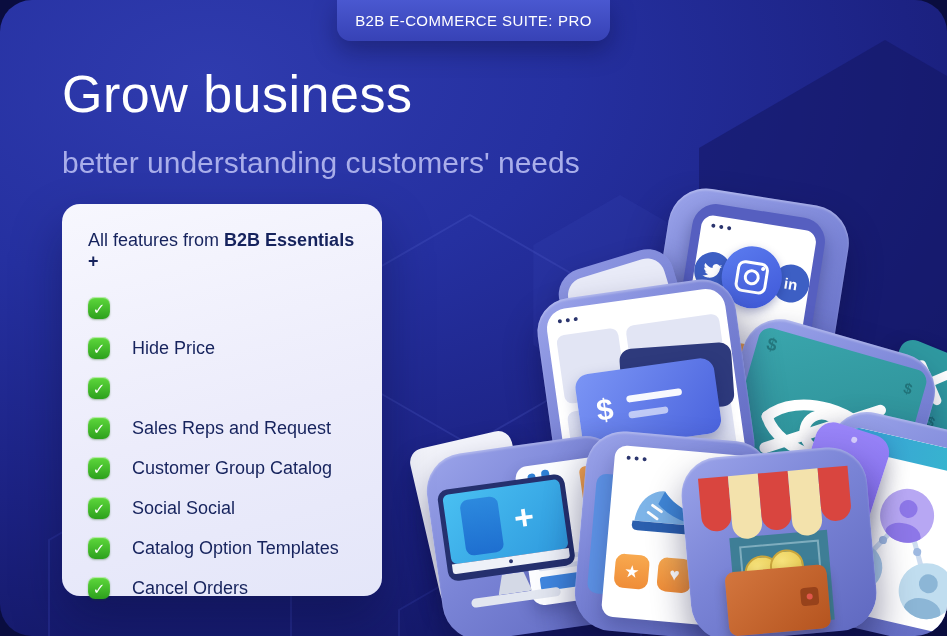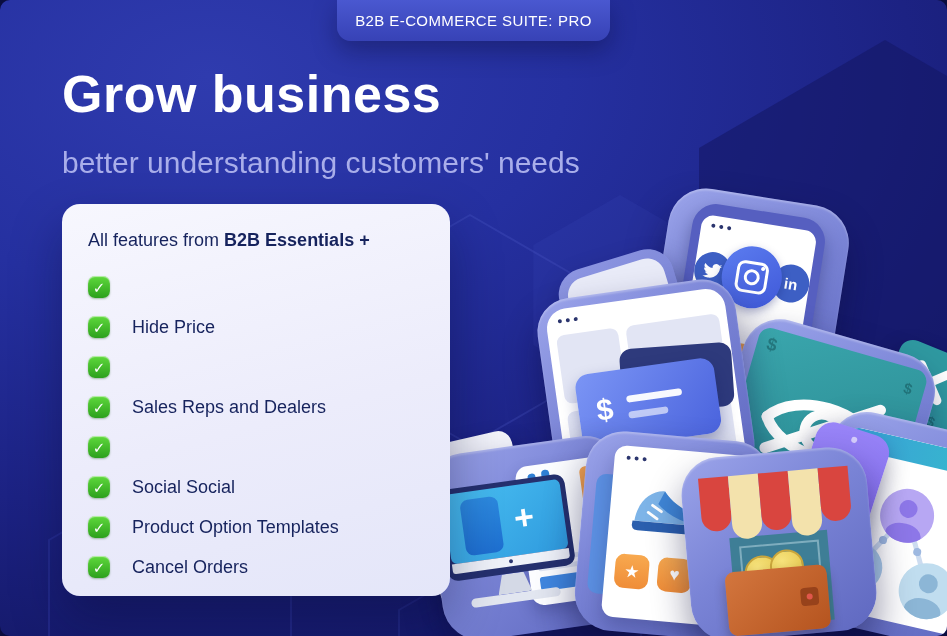--- a/index.html
+++ b/index.html
@@ -1,33 +1,33 @@
 <!DOCTYPE html>
 <html><head>
 <meta charset="utf-8">
 <style>
   html,body{margin:0;padding:0;background:#0a0d3f;font-family:"Liberation Sans","DejaVu Sans",sans-serif;}
   .stage{position:relative;width:947px;height:636px;overflow:hidden;}
-  .banner{position:absolute;inset:0;border-radius:10px;overflow:hidden;
+  .banner{position:absolute;inset:0;border-radius:32px;overflow:hidden;
     background:radial-gradient(135% 125% at 22% 12%, #2f3bae 0%, #2530a0 28%, #1c2283 55%, #141866 78%, #101457 100%);}
   .decor{position:absolute;left:0;top:0;z-index:1;pointer-events:none;}
 
   
   .badge{position:absolute;left:337px;top:0;width:273px;height:41px;z-index:30;
     background:linear-gradient(180deg,#4a58d0,#3742b6);border-radius:0 0 14px 14px;
     display:flex;align-items:center;justify-content:center;color:#fff;font-size:15px;letter-spacing:.4px;
     box-shadow:0 10px 24px rgba(8,10,50,.35);}
   .badge b{margin-left:.35em;font-weight:400;}
 
   
-  .hero-title{position:absolute;left:62px;top:64px;z-index:20;margin:0;color:#ffffff;font-size:52px;font-weight:700;letter-spacing:.5px;}
+  .hero-title{position:absolute;left:62px;top:64px;z-index:20;margin:0;color:#ffffff;font-size:52px;font-weight:400;letter-spacing:.5px;}
   .hero-sub{position:absolute;left:62px;top:146px;z-index:20;color:#a9aeea;font-size:30px;font-weight:400;}
 
   
-  .card{position:absolute;left:62px;top:204px;width:388px;height:392px;z-index:20;border-radius:18px;
+  .card{position:absolute;left:62px;top:204px;width:320px;height:392px;z-index:20;border-radius:18px;
     background:linear-gradient(165deg,#f7f7fe 0%,#ececfb 55%,#e4e6f9 100%);
     box-shadow:0 24px 50px rgba(8,10,50,.38);padding:26px;box-sizing:border-box;color:#16235d;}
   .card-intro{font-size:18px;}
   .card-intro b{margin-left:.28em;font-weight:800;}
   .feat-list{margin-top:16px;}
   .feat-row{display:flex;align-items:center;height:40px;}
   .check{width:22px;height:22px;border-radius:7px;flex:0 0 22px;
     background:linear-gradient(180deg,#5fd93c,#2ca01c);
     box-shadow:inset 0 1px 1px rgba(255,255,255,.6), 0 1px 2px rgba(20,80,10,.35);
     display:flex;align-items:center;justify-content:center;}
@@ -196,38 +196,39 @@
         </div>
         <div class="feat-row">
           <span class="check">
               <span class="check-glyph">✓</span>
             </span>
         </div>
         <div class="feat-row">
           <span class="check">
               <span class="check-glyph">✓</span>
             </span>
-          <span class="feat-label">Sales Reps and Dealers</span>
-        </div>
-        <div class="feat-row">
-          <span class="check">
-              <span class="check-glyph">✓</span>
-            </span>
+          <span class="feat-label">Sales Reps and Request</span>
+        </div>
+        <div class="feat-row">
+          <span class="check">
+              <span class="check-glyph">✓</span>
+            </span>
+          <span class="feat-label">Customer Group Catalog</span>
         </div>
         <div class="feat-row">
           <span class="check">
               <span class="check-glyph">✓</span>
             </span>
           <span class="feat-label">Social Social</span>
         </div>
         <div class="feat-row">
           <span class="check">
               <span class="check-glyph">✓</span>
             </span>
-          <span class="feat-label">Product Option Templates</span>
+          <span class="feat-label">Catalog Option Templates</span>
         </div>
         <div class="feat-row">
           <span class="check">
               <span class="check-glyph">✓</span>
             </span>
           <span class="feat-label">Cancel Orders</span>
         </div>
       </div>
     </div>
 

